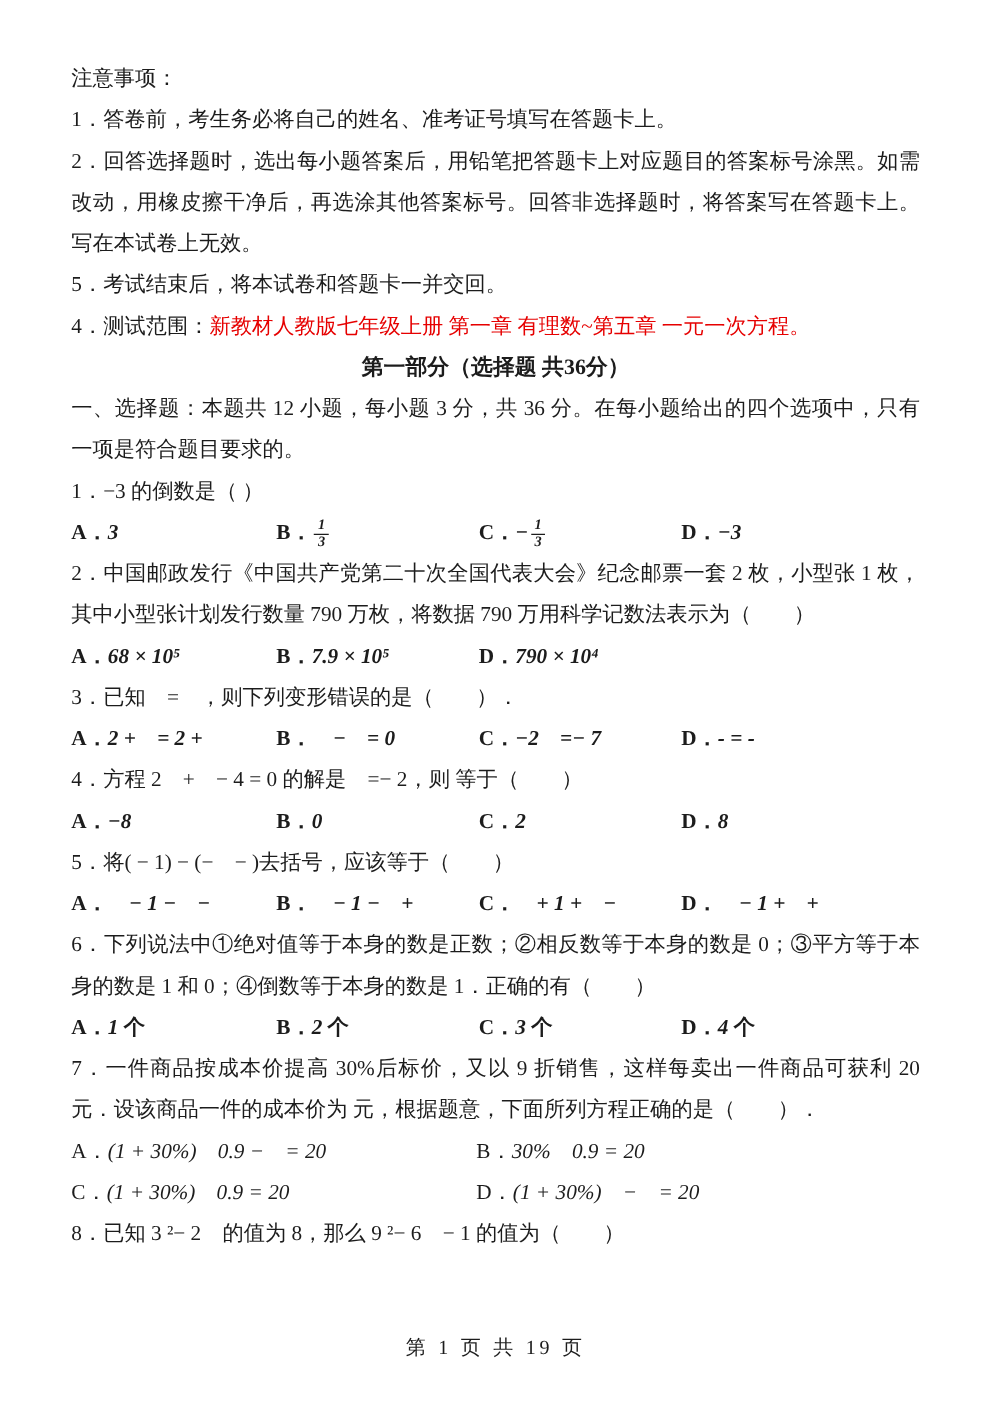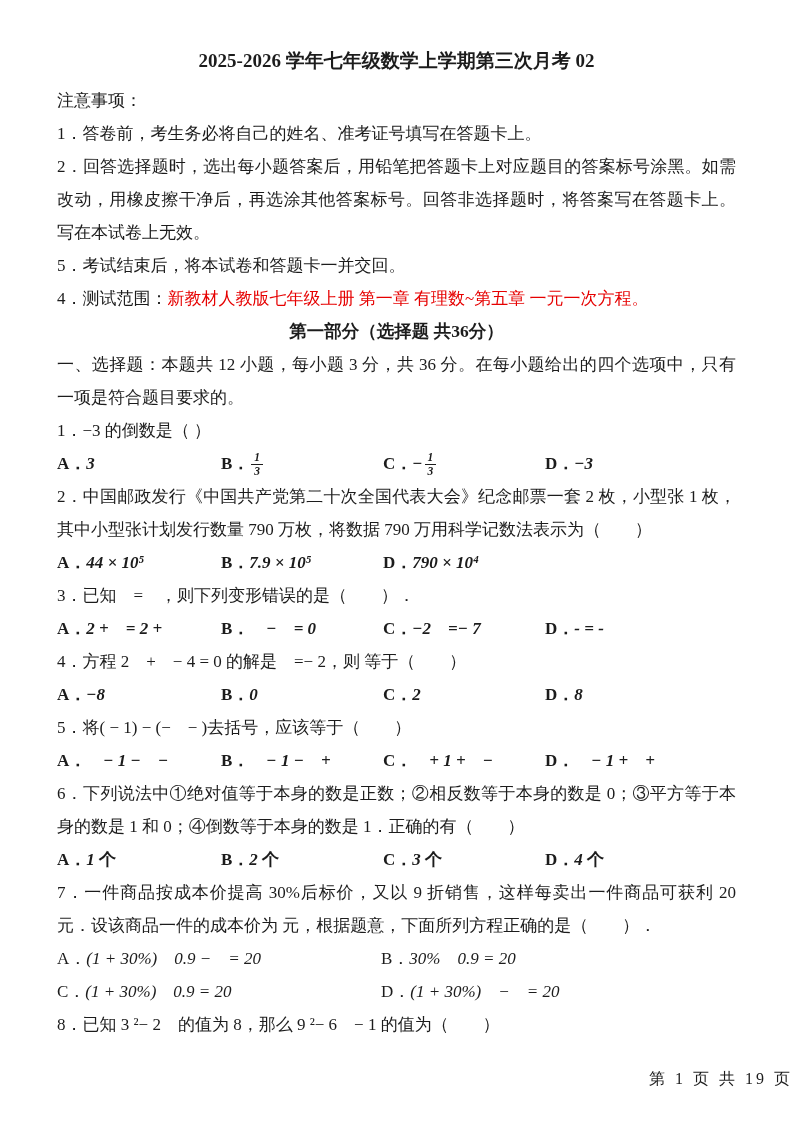--- a/index.html
+++ b/index.html
@@ -23,50 +23,49 @@
   .opts2 { display:grid; grid-template-columns:324px 1fr; line-height:33px; }
   .opt { white-space:nowrap; }
   .frac {
     display:inline-block; vertical-align:-0.55em; text-align:center;
     font-style:italic; font-size:11.5px; line-height:1.15; margin:0 2px;
   }
   .frac .fn { display:block; border-bottom:1px solid currentColor; padding:0 3px; }
   .frac .fd { display:block; }
   .footer {
     position:absolute; left:0; right:0; top:1062px;
-    text-align:right; font-size:16px; letter-spacing:3px;
+    text-align:center; font-size:16px; letter-spacing:3px;
   }
 </style>
 </head>
 <body>
 
 <div class="page" style="color: rgb(28, 28, 28);">
 
-  <h1 class="title center">2025-2026 学年七年级数学上学期第三次月考 02</h1>
 
   <p>注意事项：</p>
   <p class="just">1．答卷前，考生务必将自己的姓名、准考证号填写在答题卡上。</p>
   <p class="just">2．回答选择题时，选出每小题答案后，用铅笔把答题卡上对应题目的答案标号涂黑。如需改动，用橡皮擦干净后，再选涂其他答案标号。回答非选择题时，将答案写在答题卡上。写在本试卷上无效。</p>
   <p class="just">5．考试结束后，将本试卷和答题卡一并交回。</p>
   <p class="just"><span>4．测试范围：</span><span class="red">新教材人教版七年级上册 第一章 有理数~第五章 一元一次方程。</span></p>
 
   <h2 class="part-heading center">第一部分（选择题 共36分）</h2>
   <p class="just">一、选择题：本题共 12 小题，每小题 3 分，共 36 分。在每小题给出的四个选项中，只有一项是符合题目要求的。</p>
 
   <p class="just">1．−3 的倒数是（ ）</p>
   <div class="opts4">
     <span class="opt"><span>A．</span><span class="m">3</span></span>
     <span class="opt"><span>B．</span><span class="frac"><span class="fn">1</span><span class="fd">3</span></span></span>
     <span class="opt"><span>C．</span><span class="m">−</span><span class="frac"><span class="fn">1</span><span class="fd">3</span></span></span>
     <span class="opt"><span>D．</span><span class="m">−3</span></span>
   </div>
 
   <p class="just">2．中国邮政发行《中国共产党第二十次全国代表大会》纪念邮票一套 2 枚，小型张 1 枚，其中小型张计划发行数量 790 万枚，将数据 790 万用科学记数法表示为（　　）</p>
   <div class="opts4">
-    <span class="opt"><span>A．</span><span class="m">44 × 10⁵</span></span>
+    <span class="opt"><span>A．</span><span class="m">68 × 10⁵</span></span>
     <span class="opt"><span>B．</span><span class="m">7.9 × 10⁵</span></span>
     <span class="opt"><span>D．</span><span class="m">790 × 10⁴</span></span>
   </div>
 
   <p class="just">3．已知　=　，则下列变形错误的是（　　）．</p>
   <div class="opts4">
     <span class="opt"><span>A．</span><span class="m">2 +　= 2 +</span></span>
     <span class="opt"><span>B．</span><span class="m">　−　= 0</span></span>
     <span class="opt"><span>C．</span><span class="m">−2　=− 7</span></span>
     <span class="opt"><span>D．</span><span class="m">- = -</span></span>

